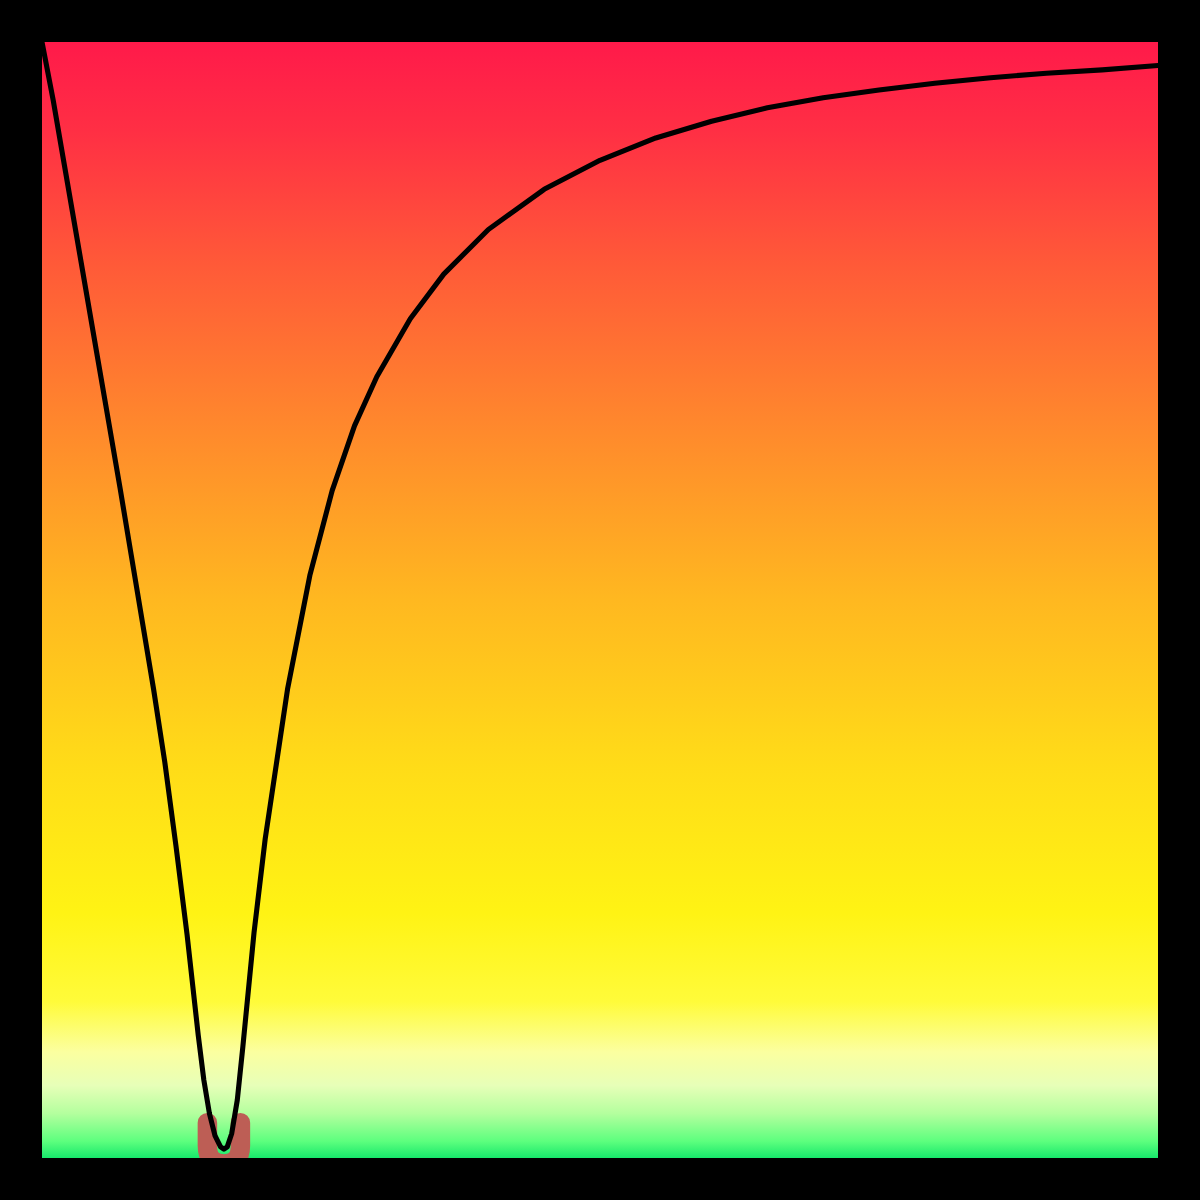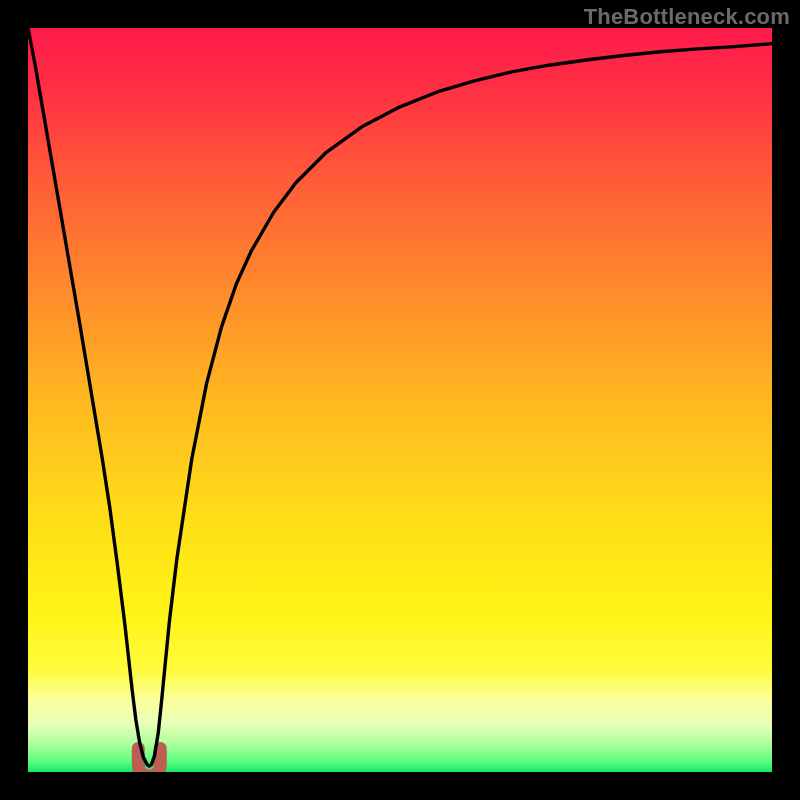--- a/index.html
+++ b/index.html
@@ -78,14 +78,13 @@
       </defs>
       <rect x="0" y="0" width="744" height="744" fill="url(#bg)"></rect>
     </svg>
 
     <svg class="curves" viewBox="0 0 744 744" preserveAspectRatio="none">
       <path id="stub" fill="none" stroke-linecap="round" stroke-linejoin="round" d="M 110.27 720.45 L 110.27 735.85 Q 110.27 747.95 121.27 747.95 Q 132.27 747.95 132.27 735.85 L 132.27 720.45" stroke="#bd5e55" stroke-width="13"></path>
       <path id="curve" fill="none" stroke-linecap="round" stroke-linejoin="round" d="M0.00 0.00 L7.44 38.69 L14.88 81.84 L22.32 124.99 L29.76 168.14 L37.20 211.30 L44.64 254.45 L52.08 297.60 L59.52 342.24 L66.96 386.88 L74.40 431.52 L81.84 479.88 L89.28 535.68 L96.72 595.20 L100.44 628.68 L104.16 662.16 L107.88 691.92 L111.60 714.24 L115.32 729.12 L119.04 736.56 L121.27 738.05 L123.50 736.56 L126.48 727.63 L130.20 705.31 L133.92 669.60 L141.36 593.71 L148.80 531.22 L163.68 431.52 L178.56 355.63 L193.44 299.09 L208.32 255.94 L223.20 223.20 L245.52 184.51 L267.84 154.75 L297.60 124.99 L334.80 98.21 L372.00 78.86 L409.20 63.98 L446.40 52.82 L483.60 43.90 L520.80 37.20 L558.00 31.99 L595.20 27.53 L632.40 23.81 L669.60 20.83 L706.80 18.60 L744.00 15.62" stroke="#000000" stroke-width="3.4"></path>
     </svg>
   </div>
 
-  <div class="watermark">TheBottleneck.com</div>
 </div>
 
 </body></html>

